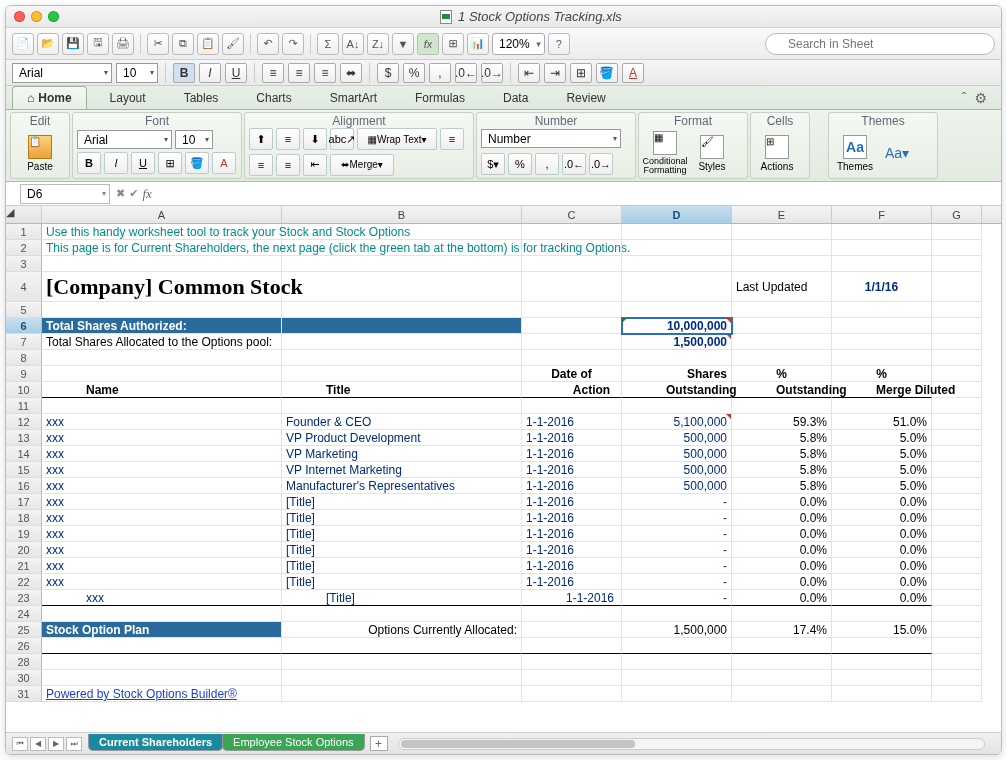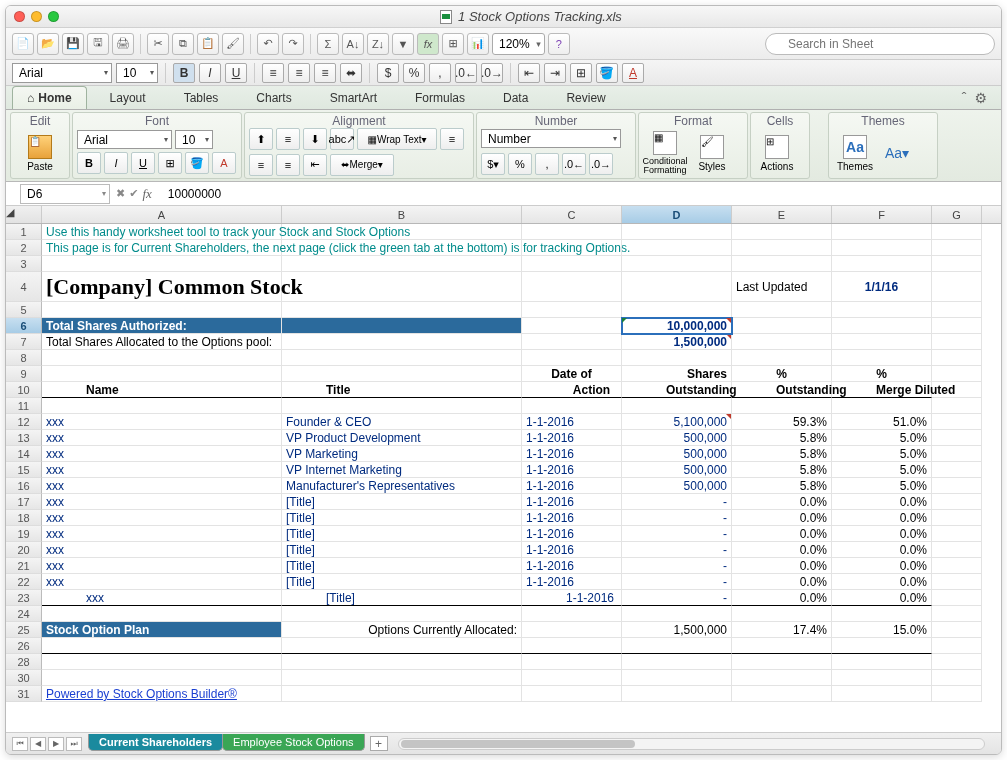--- a/index.html
+++ b/index.html
@@ -267,21 +267,20 @@
 
   <div class="formula-bar">
     <div class="name-box">
         <span>D6</span>
       </div>
     <div class="fx-btns">
       <span>✖</span>
       <span>✔</span>
       <span class="fx-label">fx</span>
     </div>
-    <input class="formula-input" value="10000000" style="">
   </div>
 
   <div class="grid-wrap">
     <div class="col-headers">
       <div class="corner">◢</div>
       <div class="colh colA">A</div>
       <div class="colh colB">B</div>
       <div class="colh colC">C</div>
       <div class="colh colD sel">D</div>
       <div class="colh colE">E</div>

